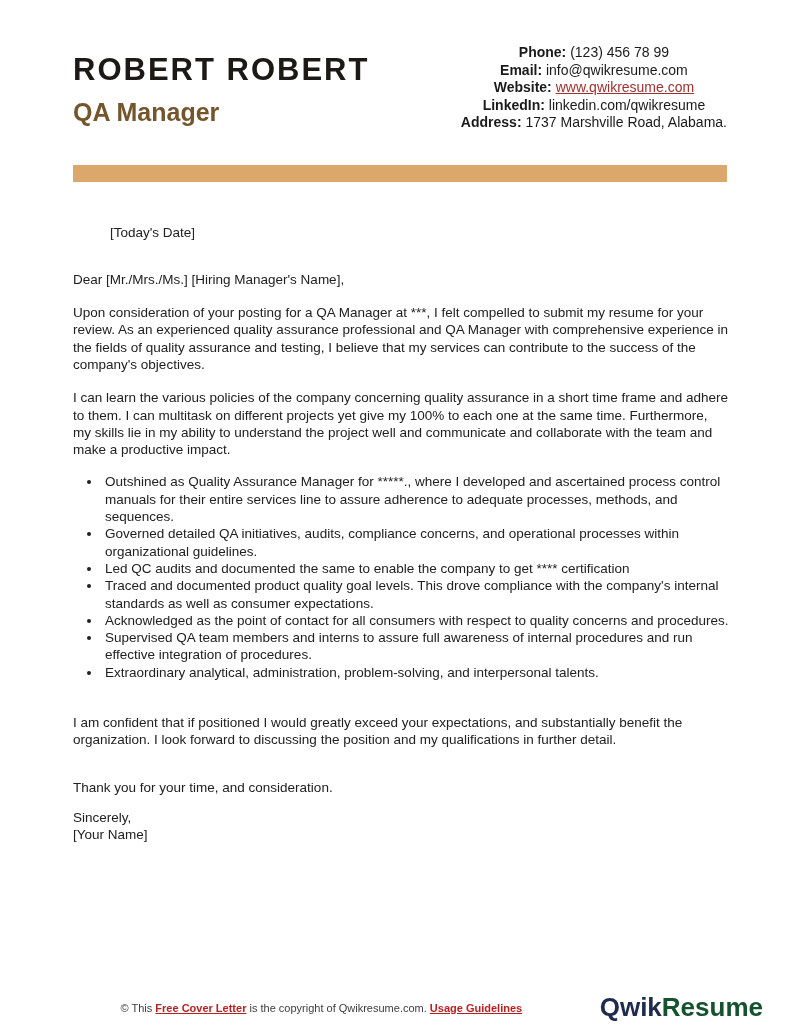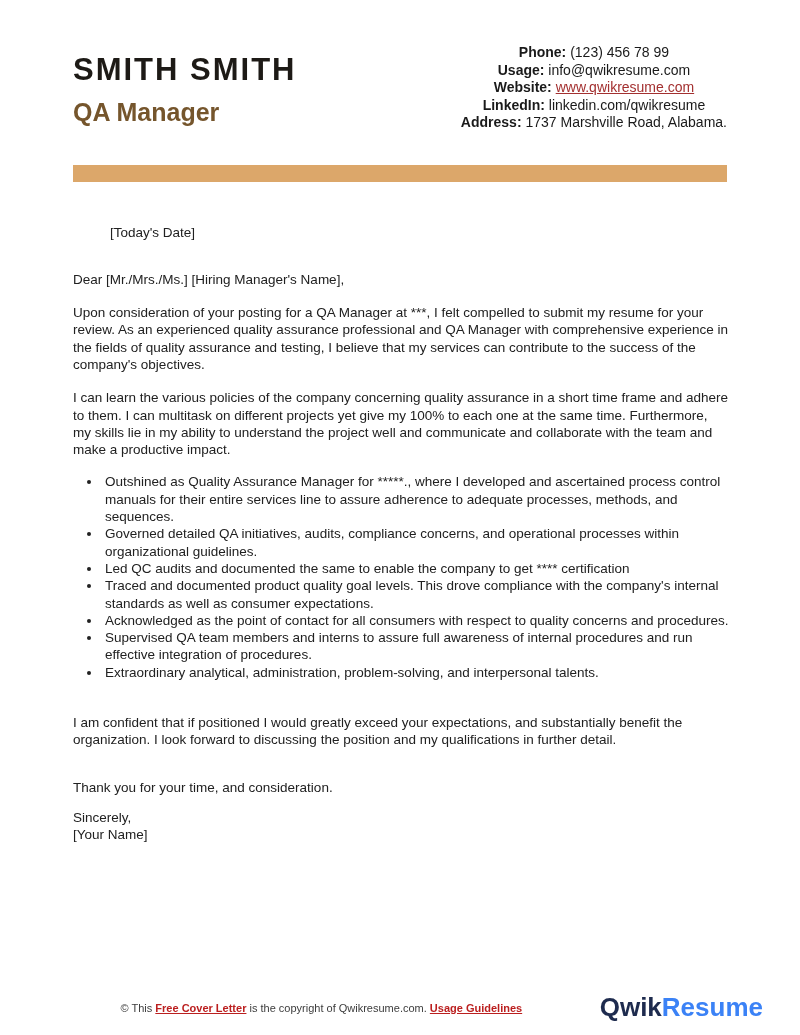--- a/index.html
+++ b/index.html
@@ -101,39 +101,39 @@
     text-decoration: underline;
     cursor: pointer;
   }
   .logo {
     font-size: 26px;
     font-weight: bold;
     letter-spacing: 0px;
     white-space: nowrap;
   }
   .logo .logo-qwik { color: #1e2b4e; }
-  .logo .logo-resume { color: #3b82f6; }
+  .logo .logo-resume { color: #14532d; }
 </style>
 </head>
 <body>
 
 <div class="page">
 
   <div class="header">
     <div class="identity">
-      <div class="name">SMITH SMITH</div>
+      <div class="name">ROBERT ROBERT</div>
       <div class="job-title">QA Manager</div>
     </div>
     <div class="contact">
       <div class="contact-line">
         <span class="label">Phone:</span>
         <span class="value">(123) 456 78 99</span>
       </div>
       <div class="contact-line">
-        <span class="label">Usage:</span>
+        <span class="label">Email:</span>
         <span class="value">info@qwikresume.com</span>
       </div>
       <div class="contact-line">
         <span class="label">Website:</span>
         <a class="value site-link">www.qwikresume.com</a>
       </div>
       <div class="contact-line">
         <span class="label">LinkedIn:</span>
         <span class="value">linkedin.com/qwikresume</span>
       </div>

